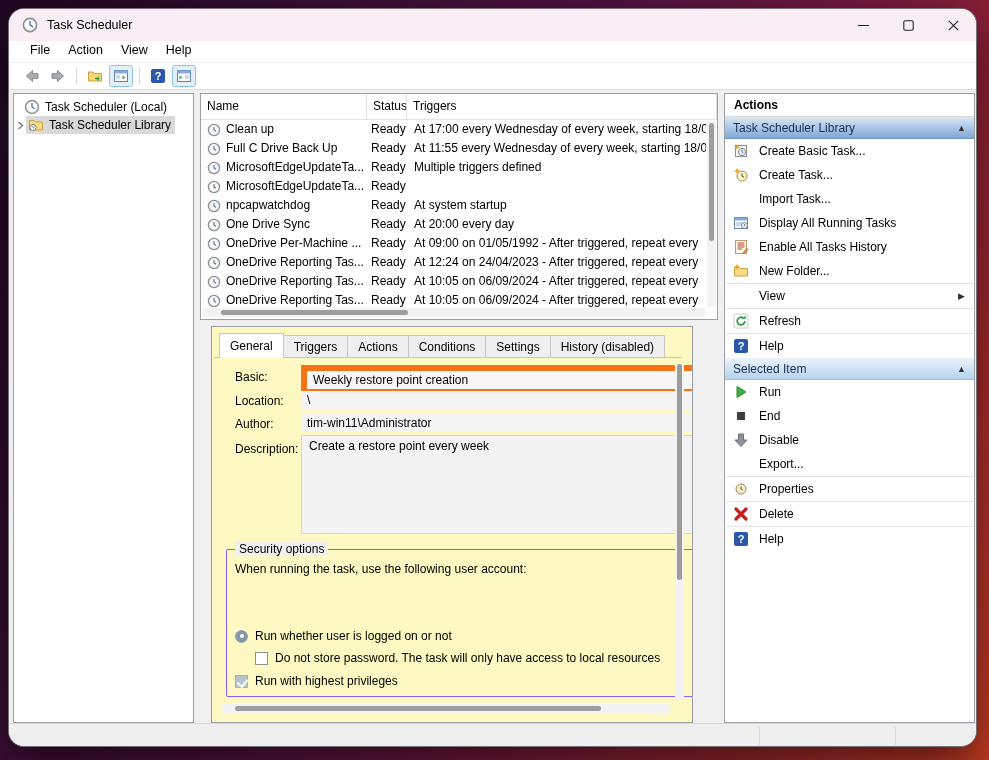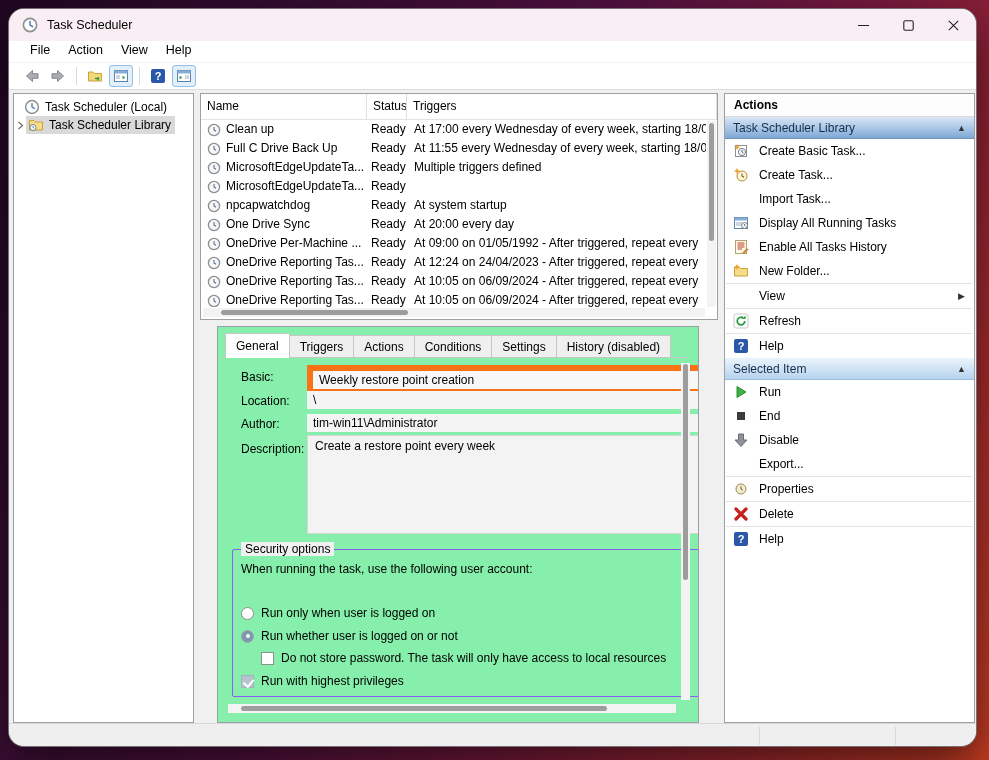--- a/index.html
+++ b/index.html
@@ -57,21 +57,21 @@
 
   
   .vscroll { position:absolute; width:9px; background:#f3f3f3; }
   .vthumb { position:absolute; left:2px; width:5px; background:#9d9d9d; border-radius:3px; }
   .hscroll { position:absolute; height:9px; background:#f3f3f3; }
   .hthumb { position:absolute; top:2px; height:5px; background:#9d9d9d; border-radius:3px; }
   .list .vscroll { top:27px; right:1px; bottom:12px; }
   .list .hscroll { left:2px; right:12px; bottom:2px; }
 
   
-  .details { left:208px; top:317px; width:482px; height:397px; background:#86efac; overflow:hidden; }
+  .details { left:202px; top:317px; width:482px; height:397px; background:#fef9c3; overflow:hidden; }
   .tabs { position:absolute; left:7px; top:8px; height:23px; display:flex; }
   .tab { padding:0 10px; line-height:22px; border:1px solid #c6c6c6; border-left:none; background:#efefef; position:relative; }
   .tab:first-child { border-left:1px solid #c6c6c6; }
   .tab.active { background:#fff; height:25px; margin-top:-2px; line-height:25px; border-bottom:none; z-index:2; border-left:1px solid #c6c6c6; }
   .tabline { position:absolute; left:2px; right:10px; top:30px; height:1px; background:#c6c6c6; }
 
   .flabel { position:absolute; left:23px; }
   .strip { position:absolute; left:89px; width:406px; background:#f7f7f7; border:6px solid #f97316; padding:2px 6px; }
   .faint { position:absolute; left:89px; width:406px; background:#f4f4f4; padding:2px 6px; }
   .descbox { position:absolute; left:89px; top:108px; width:406px; height:99px; background:#f3f3f3; border:1px solid #d6d6d6; padding:3px 7px; }
@@ -385,24 +385,20 @@
 
     <span class="flabel" style="top:90px;">Author:</span>
     <div class="faint" style="top:87px;">tim-win11\Administrator</div>
 
     <span class="flabel" style="top:115px;">Description:</span>
     <div class="descbox">Create a restore point every week</div>
 
     <div class="group">
       <span class="legend">Security options</span>
       <div class="gitem" style="top:12px;">When running the task, use the following user account:</div>
-      <div class="gitem" style="top:56px;">
-        <span class="radio"></span>
-        <span>Run only when user is logged on</span>
-      </div>
       <div class="gitem" style="top:79px;">
         <span class="radio on"></span>
         <span>Run whether user is logged on or not</span>
       </div>
       <div class="gitem" style="top:101px; left:28px;">
         <span class="cbox"></span>
         <span>Do not store password.  The task will only have access to local resources</span>
       </div>
       <div class="gitem" style="top:124px;">
         <span class="cbox checked"></span>

